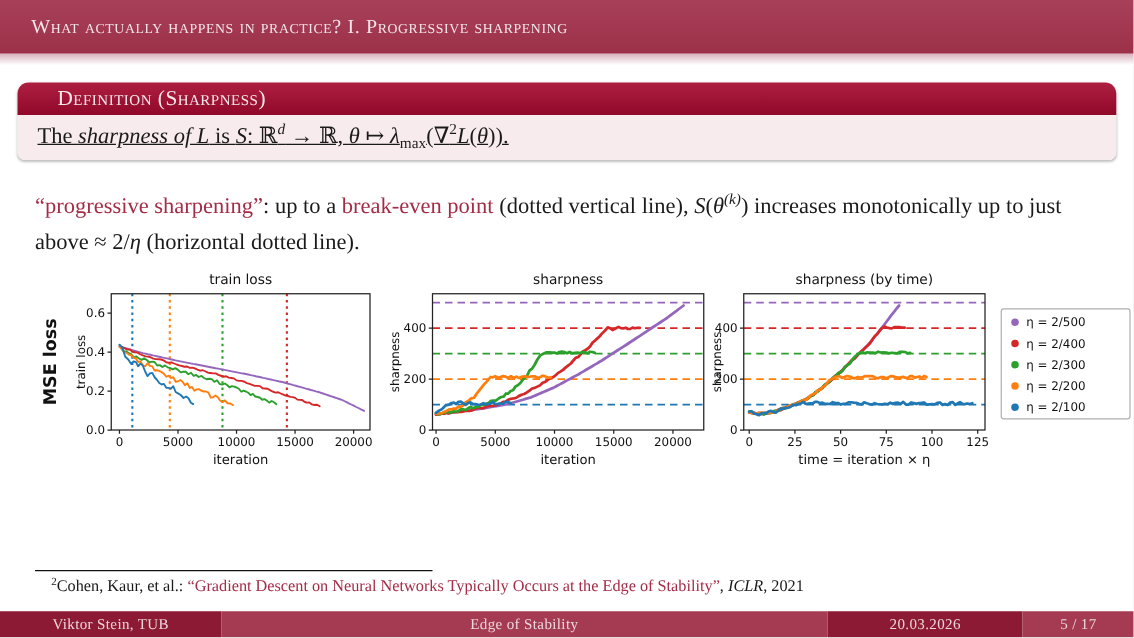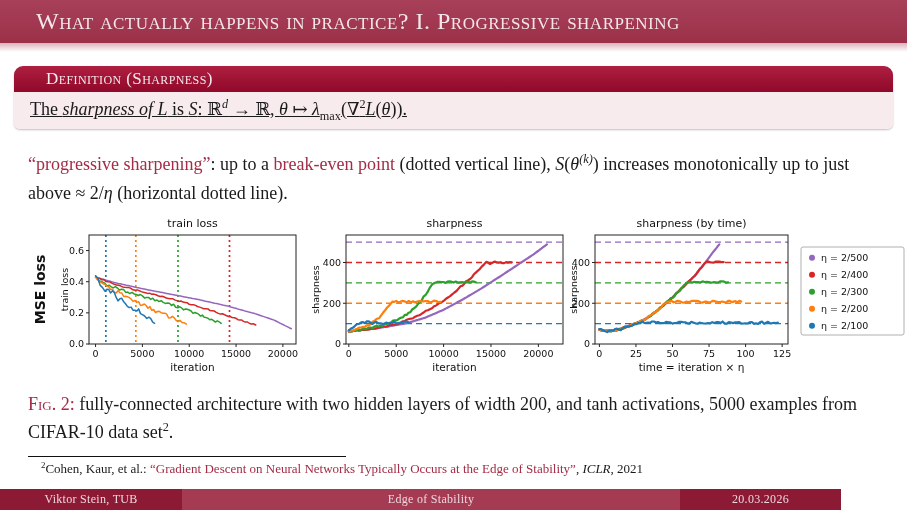--- a/index.html
+++ b/index.html
@@ -12,22 +12,22 @@
   }
   *{margin:0;padding:0;box-sizing:border-box;}
   html,body{background:#e8e8e8;}
   .slide{
     position:relative;width:907px;height:510px;background:#ffffff;overflow:hidden;
     font-family:"Liberation Serif","DejaVu Serif",serif;color:#1a1a1a;
   }
   .frametitle{
     position:absolute;left:0;top:0;width:907px;height:43px;
     background:linear-gradient(180deg,#a84059 0%,#9c3049 100%);
-    color:#f3e7ea;font-size:24px;font-variant:small-caps;letter-spacing:0.5px;
-    line-height:43px;padding-left:36px;
+    color:#f3e7ea;font-size:16px;font-variant:small-caps;letter-spacing:0.5px;
+    line-height:43px;padding-left:25px;
   }
   .frametitle-fade{
     position:absolute;left:0;top:43px;width:907px;height:9px;
     background:linear-gradient(180deg,#d9b2bc 0%,#ffffff 100%);
   }
   .defbox{position:absolute;left:14px;top:66px;width:879px;
     border-radius:10px 10px 6px 6px;box-shadow:0 1px 2px rgba(0,0,0,0.25);}
   .defbox-header{
     height:26px;background:linear-gradient(180deg,#ae1f40 0%,#90082a 100%);
     border-radius:9px 9px 0 0;color:#f6e9ec;font-size:17px;font-variant:small-caps;
@@ -194,30 +194,32 @@
         <text x="251" y="64" fill="#111" font-family="&quot;DejaVu Sans&quot;,sans-serif" font-size="9.5">η = 2/400</text>
         <circle cx="242" cy="77.8" r="3" fill="#2ca02c"></circle>
         <text x="251" y="81" fill="#111" font-family="&quot;DejaVu Sans&quot;,sans-serif" font-size="9.5">η = 2/300</text>
         <circle cx="242" cy="94.8" r="3" fill="#ff7f0e"></circle>
         <text x="251" y="98" fill="#111" font-family="&quot;DejaVu Sans&quot;,sans-serif" font-size="9.5">η = 2/200</text>
         <circle cx="242" cy="111.8" r="3" fill="#1f77b4"></circle>
         <text x="251" y="115" fill="#111" font-family="&quot;DejaVu Sans&quot;,sans-serif" font-size="9.5">η = 2/100</text>
       </svg>
   </div>
 
-  <p class="caption"><span class="red sc">Fig. 2:</span><span> fully-connected architecture with two hidden layers of width 200, and tanh activations, 5000 examples from CIFAR-10 data set</span><span class="sup">2</span><span>.</span></p>
 
   <div class="footnote-rule"></div>
   <p class="footnote"><span class="sup">2</span><span>Cohen, Kaur, et al.: </span><span class="red">“Gradient Descent on Neural Networks Typically Occurs at the Edge of Stability”</span><span>, </span><span class="i">ICLR</span><span>, 2021</span></p>
 
   <div class="footer">
     <div class="seg seg-author">
       <span>Viktor Stein, TUB</span>
     </div>
     <div class="seg seg-title">
       <span>Edge of Stability</span>
     </div>
     <div class="seg seg-date">
       <span>20.03.2026</span>
     </div>
+    <div class="seg seg-page">
+      <span>5 / 17</span>
+    </div>
   </div>
 
 </div>
 
 </body></html>

